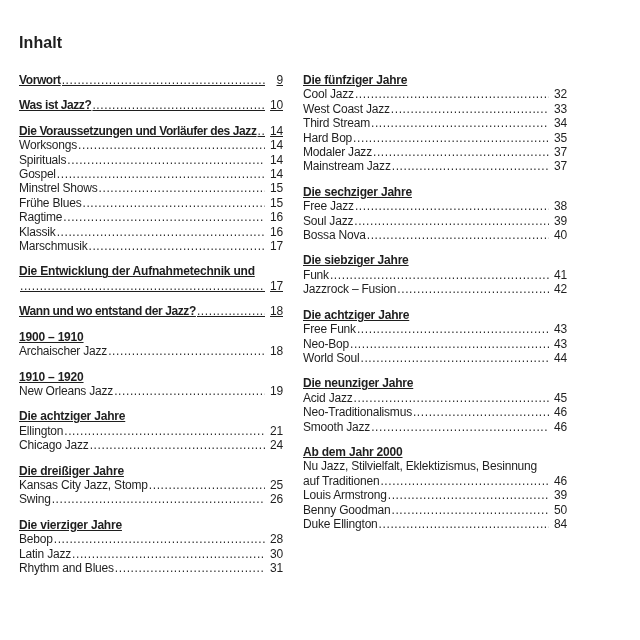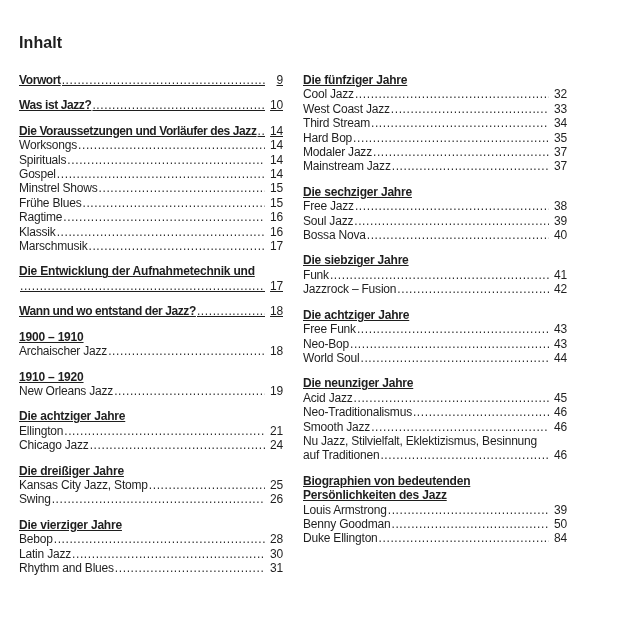--- a/index.html
+++ b/index.html
@@ -396,32 +396,31 @@
             <span class="page-num">46</span>
           </div>
         </div>
         <div class="entry normal">
           <div class="line flex">
             <span class="label">Smooth Jazz</span>
             <span class="dots"></span>
             <span class="page-num">46</span>
           </div>
         </div>
+        <div class="entry heading gap">
+          <div class="line flex">
+            <span class="label">Ab dem Jahr 2000</span>
+          </div>
+        </div>
         <div class="entry normal">
           <div class="line">Nu Jazz, Stilvielfalt, Eklektizismus, Besinnung</div>
           <div class="line flex">
             <span class="label">auf Traditionen</span>
             <span class="dots"></span>
             <span class="page-num">46</span>
-          </div>
-        </div>
-        <div class="entry heading gap">
-          <div class="line">Biographien von bedeutenden</div>
-          <div class="line flex">
-            <span class="label">Persönlichkeiten des Jazz</span>
           </div>
         </div>
         <div class="entry normal">
           <div class="line flex">
             <span class="label">Louis Armstrong</span>
             <span class="dots"></span>
             <span class="page-num">39</span>
           </div>
         </div>
         <div class="entry normal">

